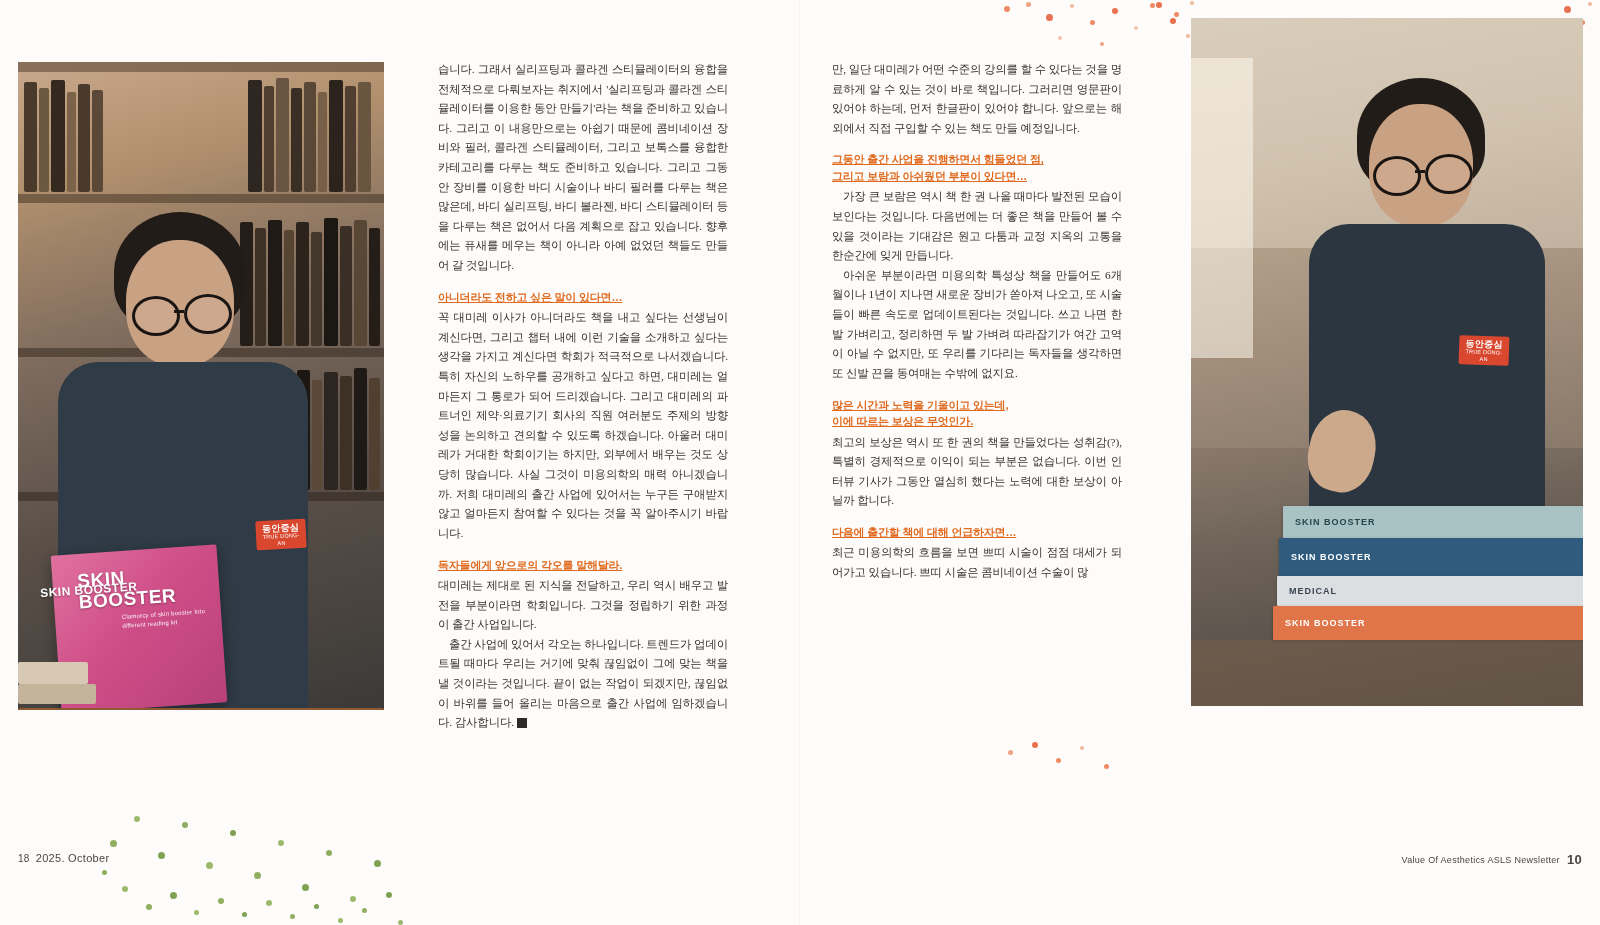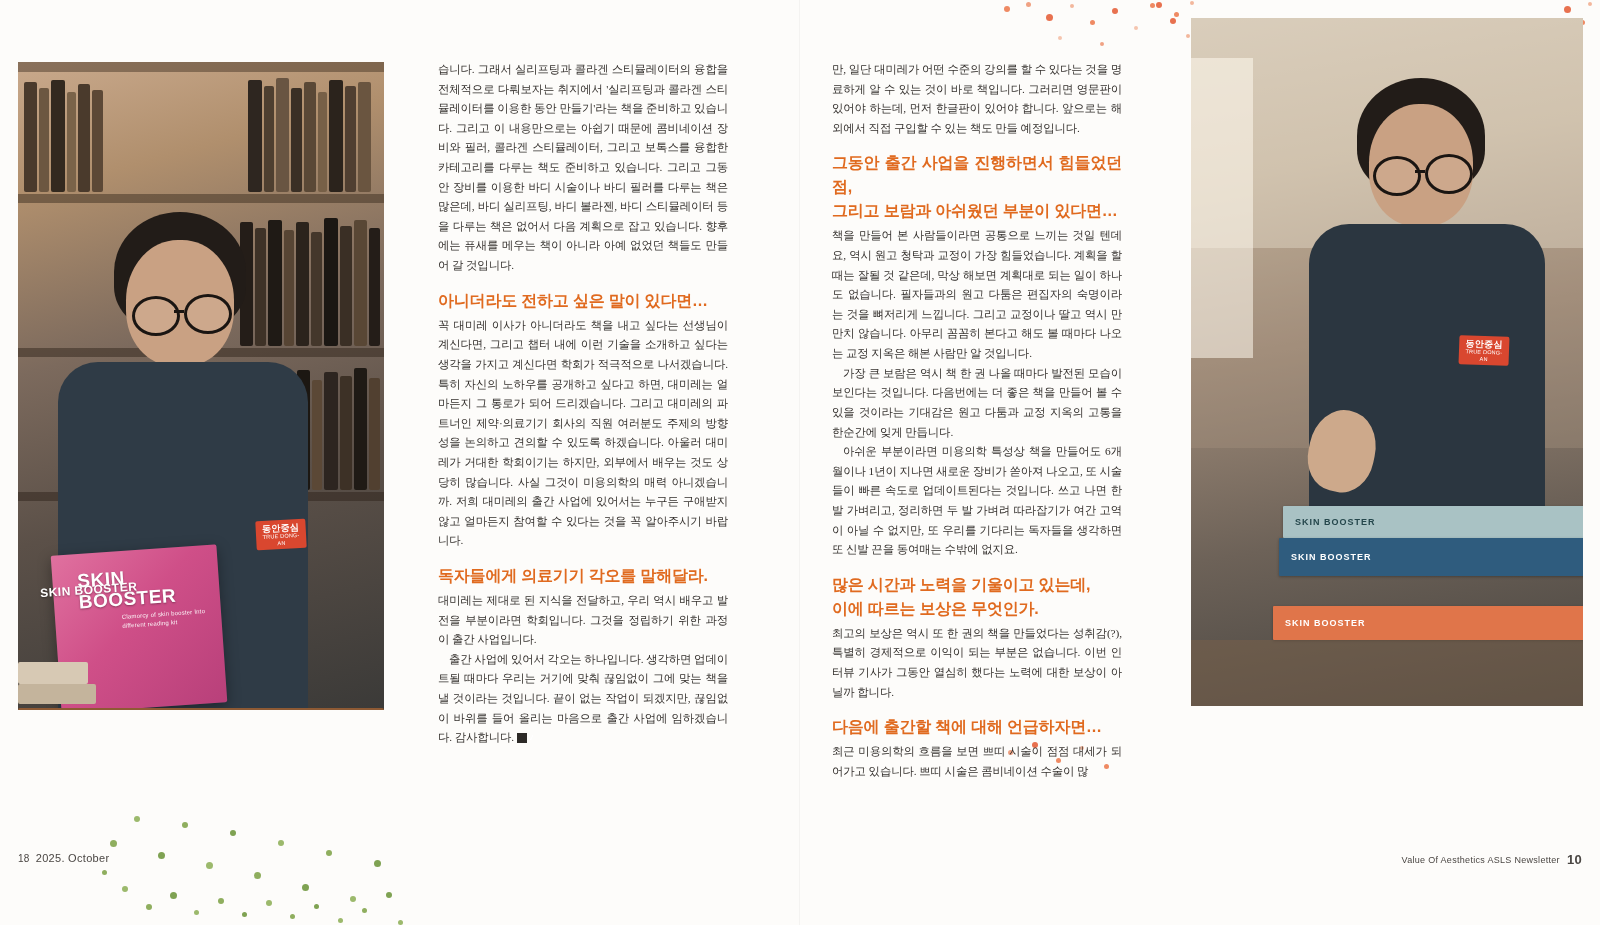--- a/index.html
+++ b/index.html
@@ -147,24 +147,25 @@
     text-align: justify;
     color: #332f2c;
   }
   .col p { margin: 0 0 0 0; text-indent: 0; }
   .col p.indent { text-indent: 11px; }
   .col .gap { height: 13px; }
   .heading {
     color: #e06a1f;
     font-family: "Liberation Sans", sans-serif;
     font-weight: bold;
-    font-size: 16px;
+    font-size: 11px;
     line-height: 1.5;
     letter-spacing: -0.2px;
     margin: 0 0 3px 0;
+    text-decoration: underline;
   }
   .col-1 { left: 438px; top: 60px; }
   .col-2 { left: 832px; top: 60px; }
 
   .endmark {
     display: inline-block;
     background: #2d2a27;
     color: #fff;
     font-family: "Liberation Sans", sans-serif;
     font-size: 8px;
@@ -364,43 +365,45 @@
       <b>동안중심</b>
       <span>TRUE DONG-AN</span>
     </div>
 
     <div class="stack-book" style="left:92px;top:488px;width:300px;height:32px;background:#a9c2c4;color:#25474c;">
       <span>SKIN BOOSTER</span>
     </div>
     <div class="stack-book" style="left:88px;top:520px;width:304px;height:38px;background:#2f5c7e;">
       <span>SKIN BOOSTER</span>
     </div>
+    <div class="stack-book" style="left:86px;top:558px;width:306px;height:30px;background:#dcdfe2;color:#3a4450;">
+      <span>MEDICAL</span>
+    </div>
     <div class="stack-book" style="left:82px;top:588px;width:310px;height:34px;background:#e0754a;">
       <span>SKIN BOOSTER</span>
     </div>
     <div class="shelf" style="left:0;top:622px;width:392px;height:66px;background:rgba(120,96,74,.55);"></div>
   </div>
 
   <div class="col col-1">
     <p>습니다. 그래서 실리프팅과 콜라겐 스티뮬레이터의 융합을 전체적으로 다뤄보자는 취지에서 '실리프팅과 콜라겐 스티뮬레이터를 이용한 동안 만들기'라는 책을 준비하고 있습니다. 그리고 이 내용만으로는 아쉽기 때문에 콤비네이션 장비와 필러, 콜라겐 스티뮬레이터, 그리고 보톡스를 융합한 카테고리를 다루는 책도 준비하고 있습니다. 그리고 그동안 장비를 이용한 바디 시술이나 바디 필러를 다루는 책은 많은데, 바디 실리프팅, 바디 볼라젠, 바디 스티뮬레이터 등을 다루는 책은 없어서 다음 계획으로 잡고 있습니다. 향후에는 퓨새를 메우는 책이 아니라 아예 없었던 책들도 만들어 갈 것입니다.</p>
     <div class="gap"></div>
     <h3 class="heading">아니더라도 전하고 싶은 말이 있다면…</h3>
     <p>꼭 대미레 이사가 아니더라도 책을 내고 싶다는 선생님이 계신다면, 그리고 챕터 내에 이런 기술을 소개하고 싶다는 생각을 가지고 계신다면 학회가 적극적으로 나서겠습니다. 특히 자신의 노하우를 공개하고 싶다고 하면, 대미레는 얼마든지 그 통로가 되어 드리겠습니다. 그리고 대미레의 파트너인 제약·의료기기 회사의 직원 여러분도 주제의 방향성을 논의하고 견의할 수 있도록 하겠습니다. 아울러 대미레가 거대한 학회이기는 하지만, 외부에서 배우는 것도 상당히 많습니다. 사실 그것이 미용의학의 매력 아니겠습니까. 저희 대미레의 출간 사업에 있어서는 누구든 구애받지 않고 얼마든지 참여할 수 있다는 것을 꼭 알아주시기 바랍니다.</p>
     <div class="gap"></div>
-    <h3 class="heading">독자들에게 의료기기 각오를 말해달라.</h3>
+    <h3 class="heading">독자들에게 앞으로의 각오를 말해달라.</h3>
     <p>대미레는 제대로 된 지식을 전달하고, 우리 역시 배우고 발전을 부분이라면 학회입니다. 그것을 정립하기 위한 과정이 출간 사업입니다.</p>
-    <p class="indent"><span>출간 사업에 있어서 각오는 하나입니다. 생각하면 업데이트될 때마다 우리는 거기에 맞춰 끊임없이 그에 맞는 책을 낼 것이라는 것입니다. 끝이 없는 작업이 되겠지만, 끊임없이 바위를 들어 올리는 마음으로 출간 사업에 임하겠습니다. 감사합니다.</span><span class="endmark">V</span></p>
+    <p class="indent"><span>출간 사업에 있어서 각오는 하나입니다. 트렌드가 업데이트될 때마다 우리는 거기에 맞춰 끊임없이 그에 맞는 책을 낼 것이라는 것입니다. 끝이 없는 작업이 되겠지만, 끊임없이 바위를 들어 올리는 마음으로 출간 사업에 임하겠습니다. 감사합니다.</span><span class="endmark">V</span></p>
   </div>
 
   <div class="col col-2">
     <p>만, 일단 대미레가 어떤 수준의 강의를 할 수 있다는 것을 명료하게 알 수 있는 것이 바로 책입니다. 그러리면 영문판이 있어야 하는데, 먼저 한글판이 있어야 합니다. 앞으로는 해외에서 직접 구입할 수 있는 책도 만들 예정입니다.</p>
     <div class="gap"></div>
     <h3 class="heading" style="white-space:pre-line;">그동안 출간 사업을 진행하면서 힘들었던 점,
 그리고 보람과 아쉬웠던 부분이 있다면…</h3>
-    <p>책을 만들어 본 사람들이라면 공통으로 느끼는 것일 텐데요, 역시 원고 청탁과 교정이 가장 힘들었습니다. 계획을 할 때는 잘될 것 같은데, 막상 해보면 계획대로 되는 일이 하나도 없습니다. 필자들과의 원고 다툼은 편집자의 숙명이라는 것을 뼈저리게 느낍니다. 그리고 교정이나 딸고 역시 만만치 않습니다. 아무리 꼼꼼히 본다고 해도 볼 때마다 나오는 교정 지옥은 해본 사람만 알 것입니다.</p>
     <p class="indent">가장 큰 보람은 역시 책 한 권 나올 때마다 발전된 모습이 보인다는 것입니다. 다음번에는 더 좋은 책을 만들어 볼 수 있을 것이라는 기대감은 원고 다툼과 교정 지옥의 고통을 한순간에 잊게 만듭니다.</p>
     <p class="indent">아쉬운 부분이라면 미용의학 특성상 책을 만들어도 6개월이나 1년이 지나면 새로운 장비가 쏟아져 나오고, 또 시술들이 빠른 속도로 업데이트된다는 것입니다. 쓰고 나면 한 발 가벼리고, 정리하면 두 발 가벼려 따라잡기가 여간 고역이 아닐 수 없지만, 또 우리를 기다리는 독자들을 생각하면 또 신발 끈을 동여매는 수밖에 없지요.</p>
     <div class="gap"></div>
     <h3 class="heading" style="white-space:pre-line;">많은 시간과 노력을 기울이고 있는데,
 이에 따르는 보상은 무엇인가.</h3>
     <p>최고의 보상은 역시 또 한 권의 책을 만들었다는 성취감(?), 특별히 경제적으로 이익이 되는 부분은 없습니다. 이번 인터뷰 기사가 그동안 열심히 했다는 노력에 대한 보상이 아닐까 합니다.</p>
     <div class="gap"></div>
     <h3 class="heading">다음에 출간할 책에 대해 언급하자면…</h3>
     <p>최근 미용의학의 흐름을 보면 쁘띠 시술이 점점 대세가 되어가고 있습니다. 쁘띠 시술은 콤비네이션 수술이 많</p>
   </div>

